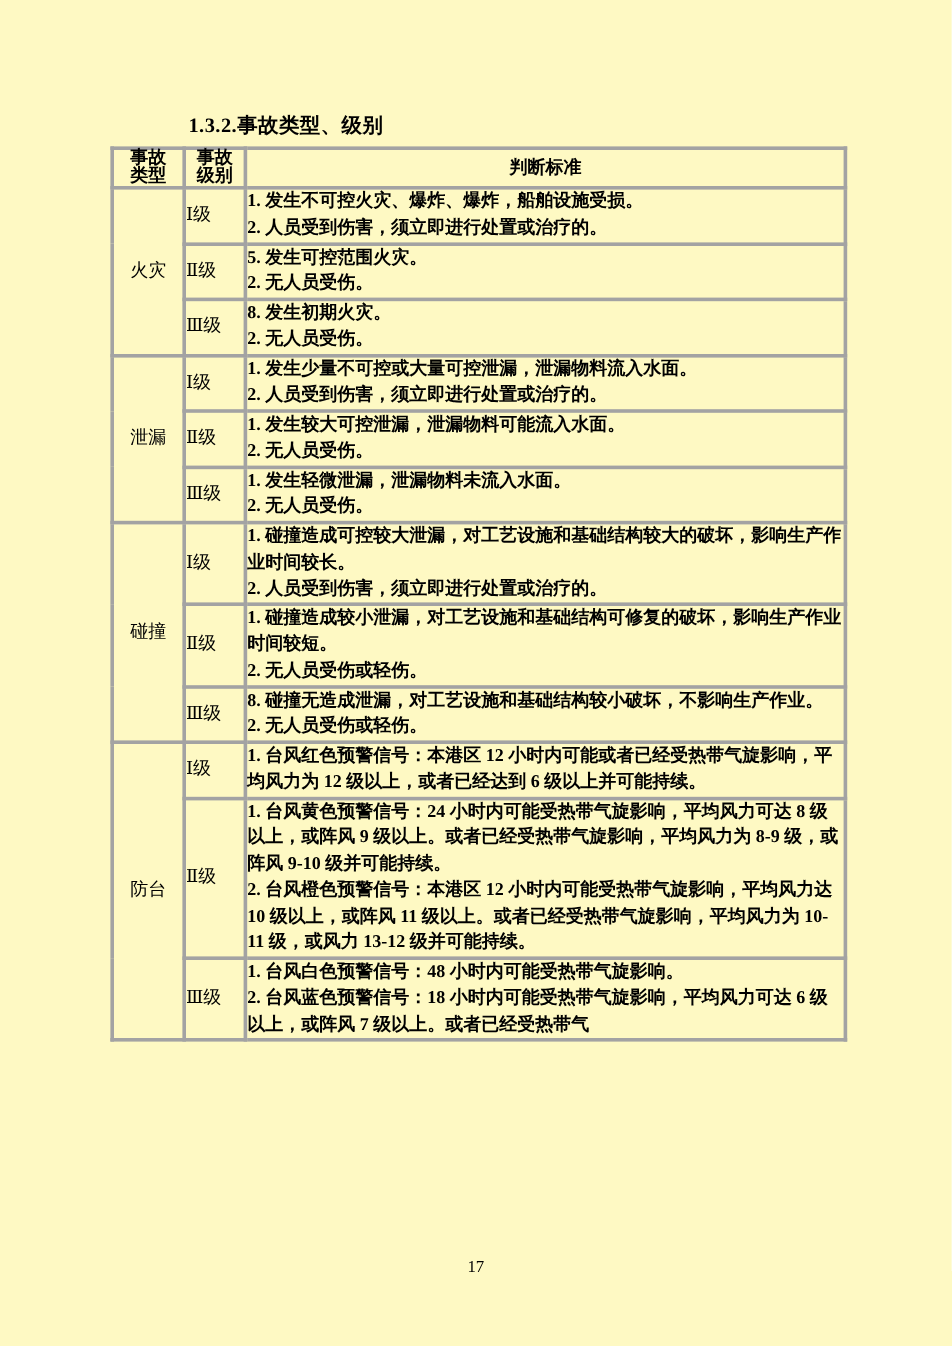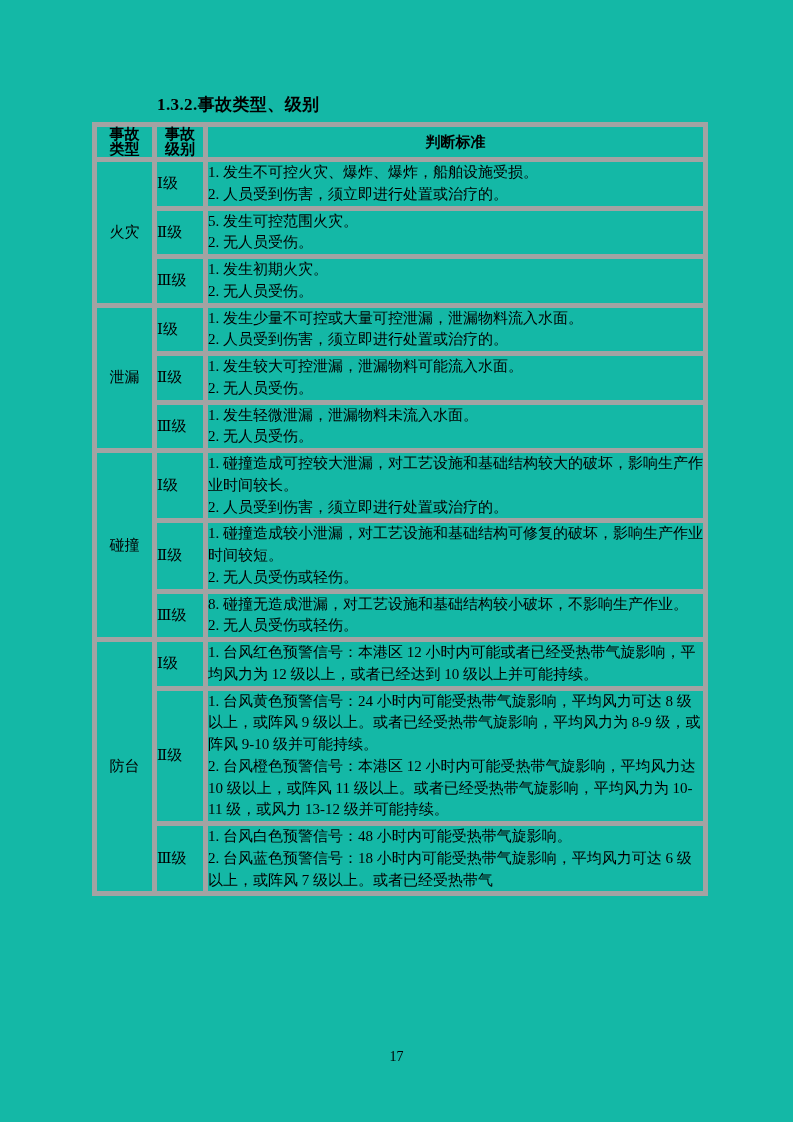--- a/index.html
+++ b/index.html
@@ -13,42 +13,42 @@
     position: relative;
     font-family: "Liberation Serif", "DejaVu Serif", serif;
     color: #000000;
     overflow: hidden;
   }
   .page {
     position: absolute;
     left: 0; top: 0;
     width: 793px;
     height: 1122px;
-    background: #14b8a6;
+    background: #fef9c3;
   }
   .section-title {
     position: absolute;
     left: 157px;
     top: 95px;
     font-size: 17px;
     font-weight: bold;
     letter-spacing: 0.4px;
     white-space: nowrap;
     line-height: 1.2;
   }
   table.criteria {
     position: absolute;
     left: 92px;
     top: 122px;
     width: 611px;
     border-collapse: collapse;
     table-layout: fixed;
   }
   table.criteria td, table.criteria th {
-    border: 5px solid #a3a3a3;
+    border: 3px solid #a3a3a3;
     padding: 0;
     vertical-align: middle;
     font-size: 15px;
     line-height: 1.0;
   }
   col.c-type  { width: 60px; }
   col.c-level { width: 51px; }
   col.c-crit  { width: 500px; }
 
   th.hdr {
@@ -69,20 +69,21 @@
   }
   td.level-cell {
     text-align: left;
     vertical-align: middle;
     font-size: 15px;
     white-space: nowrap;
   }
   td.crit-cell {
     padding: 3px 5px 4px 7px;
     vertical-align: middle;
+    font-weight: bold;
   }
   .crit-line {
     font-size: 15px;
     line-height: 1.45;
     white-space: nowrap;
   }
   .crit-line.wrapped {
     white-space: normal;
   }
 
@@ -133,21 +134,21 @@
         <tr>
           <td class="level-cell">Ⅱ级</td>
           <td class="crit-cell">
             <div class="crit-line wrapped">5. 发生可控范围火灾。</div>
             <div class="crit-line wrapped">2. 无人员受伤。</div>
           </td>
         </tr>
         <tr>
           <td class="level-cell">Ⅲ级</td>
           <td class="crit-cell">
-            <div class="crit-line wrapped">1. 发生初期火灾。</div>
+            <div class="crit-line wrapped">8. 发生初期火灾。</div>
             <div class="crit-line wrapped">2. 无人员受伤。</div>
           </td>
         </tr>
         <tr>
           <td class="type-cell" rowspan="3">泄漏</td>
           <td class="level-cell">Ⅰ级</td>
           <td class="crit-cell">
             <div class="crit-line wrapped">1. 发生少量不可控或大量可控泄漏，泄漏物料流入水面。</div>
             <div class="crit-line wrapped">2. 人员受到伤害，须立即进行处置或治疗的。</div>
           </td>
@@ -185,21 +186,21 @@
           <td class="level-cell">Ⅲ级</td>
           <td class="crit-cell">
             <div class="crit-line wrapped">8. 碰撞无造成泄漏，对工艺设施和基础结构较小破坏，不影响生产作业。</div>
             <div class="crit-line wrapped">2. 无人员受伤或轻伤。</div>
           </td>
         </tr>
         <tr>
           <td class="type-cell" rowspan="3">防台</td>
           <td class="level-cell">Ⅰ级</td>
           <td class="crit-cell">
-            <div class="crit-line wrapped">1. 台风红色预警信号：本港区 12 小时内可能或者已经受热带气旋影响，平均风力为 12 级以上，或者已经达到 10 级以上并可能持续。</div>
+            <div class="crit-line wrapped">1. 台风红色预警信号：本港区 12 小时内可能或者已经受热带气旋影响，平均风力为 12 级以上，或者已经达到 6 级以上并可能持续。</div>
           </td>
         </tr>
         <tr>
           <td class="level-cell">Ⅱ级</td>
           <td class="crit-cell">
             <div class="crit-line wrapped">1. 台风黄色预警信号：24 小时内可能受热带气旋影响，平均风力可达 8 级以上，或阵风 9 级以上。或者已经受热带气旋影响，平均风力为 8-9 级，或阵风 9-10 级并可能持续。</div>
             <div class="crit-line wrapped">2. 台风橙色预警信号：本港区 12 小时内可能受热带气旋影响，平均风力达 10 级以上，或阵风 11 级以上。或者已经受热带气旋影响，平均风力为 10-11 级，或风力 13-12 级并可能持续。</div>
           </td>
         </tr>
         <tr>

